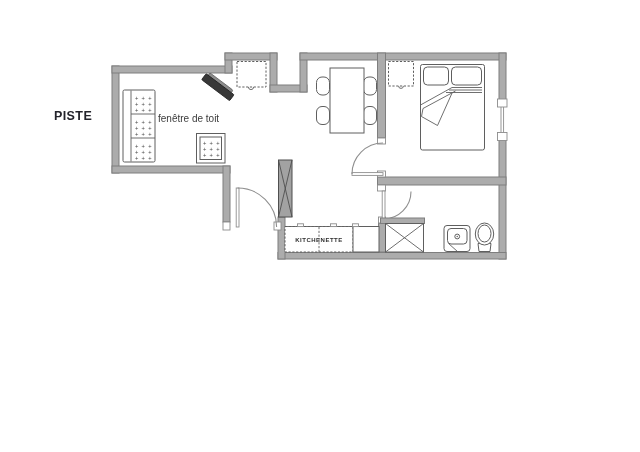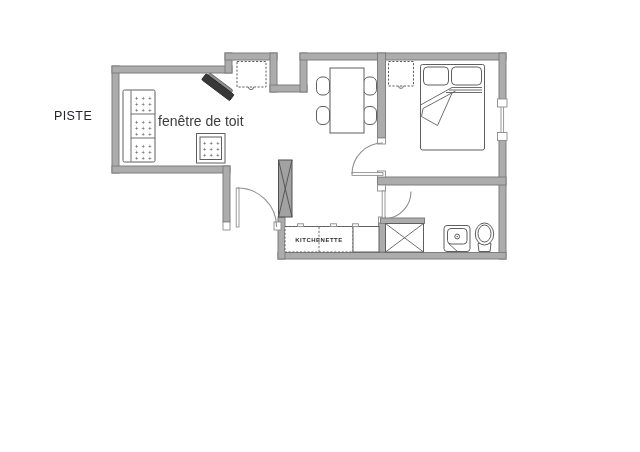--- a/index.html
+++ b/index.html
@@ -11,23 +11,23 @@
   .glass{fill:#ffffff;stroke:#8c8c8c;stroke-width:.9;}
   .furn{fill:#ffffff;stroke:var(--furniture_stroke,#5f5f5f);stroke-width:1;}
   .furn-line{fill:none;stroke:var(--furniture_stroke,#5f5f5f);stroke-width:.9;}
   .dashedge{stroke-dasharray:2.2 1.6;}
   .door{fill:none;stroke:#8f8f8f;stroke-width:1.1;}
   .door-leaf{fill:#ffffff;stroke:#8f8f8f;stroke-width:.9;}
   .closet{fill:var(--closet_fill,#a2a2a2);stroke:#4f4f4f;stroke-width:1;}
   .closet-x{fill:none;stroke:#4f4f4f;stroke-width:.9;}
   .plus{font:5.5px "DejaVu Sans Mono", monospace;fill:#4e4e4e;user-select:none;}
   .lbl{position:absolute;white-space:nowrap;user-select:none;}
-  #lbl-piste{left:54px;top:109px;font-size:12.5px;font-weight:400;
+  #lbl-piste{left:54px;top:109px;font-size:12.5px;font-weight:700;
              letter-spacing:.4px;color:var(--label_dark,#23232b);}
-  #lbl-roofwin{left:158px;top:113px;font-size:14px;color:var(--label_gray,#3c3c3c);}
+  #lbl-roofwin{left:158px;top:113px;font-size:10px;color:var(--label_gray,#3c3c3c);}
   #lbl-kitch{left:285px;top:237px;width:68px;text-align:center;font-size:6px;
              font-weight:600;letter-spacing:.5px;color:#2e2e2e;}
 </style>
 </head>
 <body>
 
 <div id="stage">
 
 <svg id="plan-svg" width="640" height="452" viewBox="0 0 640 452">
 

